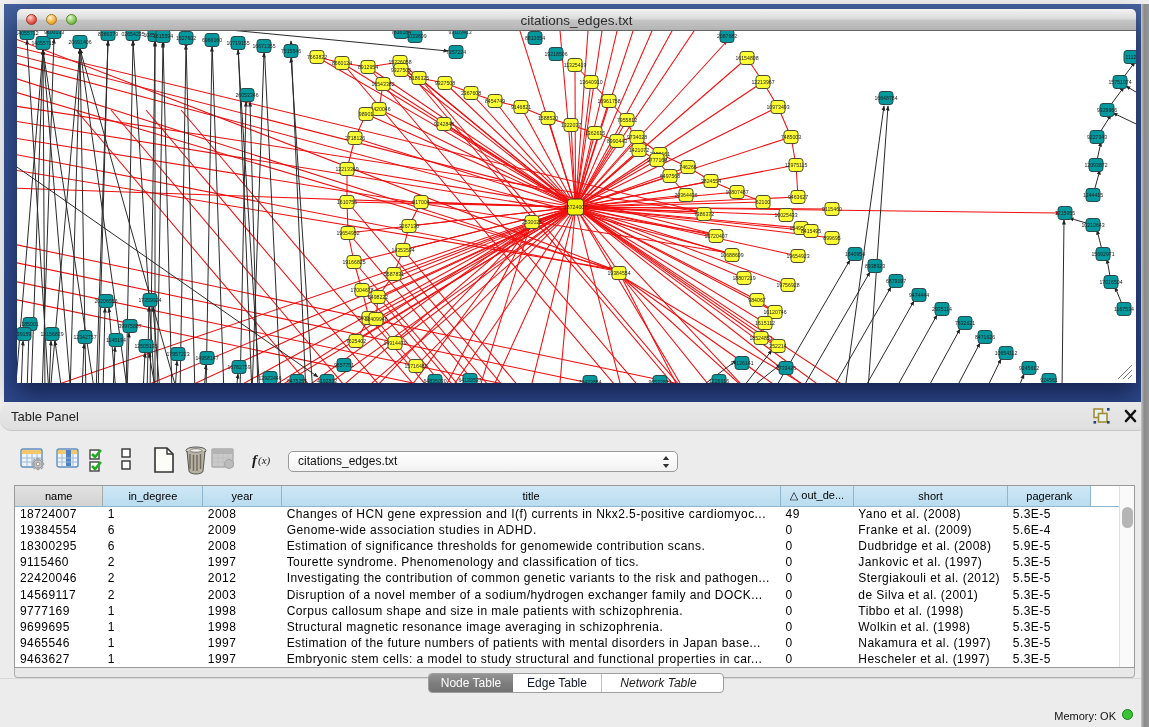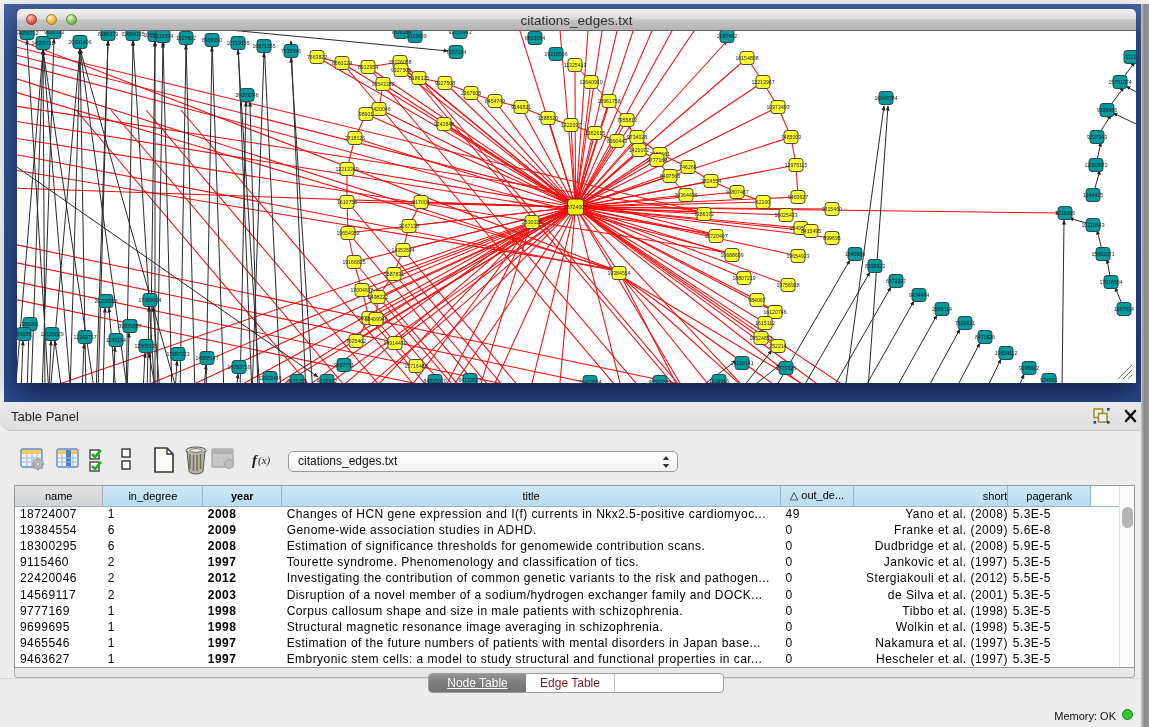--- a/index.html
+++ b/index.html
@@ -40,33 +40,33 @@
 #tbl { position:absolute; left:14px; top:485px; width:1121px; height:183px;
   border:1px solid #9a9a9a; background:#fff; overflow:hidden; }
 table { border-collapse:collapse; table-layout:fixed; width:1106px; font-size:11px; }
 td { font-size:12px; letter-spacing:0.45px; }
 th { height:20px; background:linear-gradient(180deg,#cfe7f5,#b8dcef);
   border-right:1px solid #8fb6cc; border-bottom:1px solid #8fb6cc;
   font-weight:normal; color:#000; overflow:hidden; white-space:nowrap; }
 th.c1 { background:linear-gradient(180deg,#e2e2e2,#d2d2d2); border-right:1px solid #aaa; }
 td { height:16.1px; color:#000; overflow:hidden; white-space:nowrap; padding:0 0 0 5px; }
 td.c1 { padding-left:5px; }
-.c1 { width:87px; } .c2 { width:99px; } .c3 { width:78px;font-weight:bold; } .c4 { width:494px; }
-.c5 { width:72px; } .c6 { width:153px;text-align:right; } .c7 { width:82px; } .c8 { width:30px; border-right:none; }
+.c1 { width:87px; } .c2 { width:99px; } .c3 { width:78px; } .c4 { width:494px; }
+.c5 { width:72px; } .c6 { width:153px; } .c7 { width:82px; } .c8 { width:30px; border-right:none; }
 th.c8 { background:#fff; border-right:none; border-bottom:1px solid #8fb6cc; }
 #vsb { position:absolute; right:0; top:0; width:15px; height:182px; background:#fafafa; border-left:1px solid #e0e0e0; }
 #vsb .thumb { position:absolute; left:2px; top:21px; width:11px; height:21px; background:#b5b5b5; border-radius:6px; }
 #hsb { position:absolute; left:14px; top:668px; width:1121px; height:10px; background:#e8e8e8;
   border:1px solid #adadad; border-top:none; border-radius:0 0 4px 4px; }
 
 #tabs { position:absolute; left:428px; top:673px; width:296px; height:20px;
   border:1px solid #9e9e9e; border-radius:4px; background:#fff; overflow:hidden; font-size:12px; }
 #tabs div { float:left; height:20px; line-height:19px; text-align:center; }
-#tabs .sel { width:97px; background:linear-gradient(180deg,#949494,#7c7c7c 50%,#717171); color:#fff;text-decoration:underline; }
-#tabs .n2 { width:89px; border-right:1px solid #c0c0c0; color:#7f1d1d; }
+#tabs .sel { width:84px; background:linear-gradient(180deg,#949494,#7c7c7c 50%,#717171); color:#fff; }
+#tabs .n2 { width:89px; border-right:1px solid #c0c0c0; color:#0f172a; }
 #tabs .n3 { width:113px; color:#1a1a1a;font-style:italic; }
 #memory { position:absolute; right:33px; top:710px; font-size:11px; color:#111; }
 #memdot { position:absolute; right:16px; top:709px; width:11px; height:11px; border-radius:50%;
   background:#35c535; border:1px solid #1e7a1e; }
 hr.groove { position:absolute; left:0; top:678px; width:1149px; border:none; border-top:1px solid #d8d8d8; }
 </style></head>
 <body>
 <div id="stage">
   <div id="blue"></div>
   <div id="rightstrip"></div>
@@ -750,21 +750,21 @@
             <td class="c7">5.3E-5</td>
             <td class="c8"></td>
           </tr>
 <tr>
             <td class="c1">19384554</td>
             <td class="c2">6</td>
             <td class="c3">2009</td>
             <td class="c4">Genome-wide association studies in ADHD.</td>
             <td class="c5">0</td>
             <td class="c6">Franke et al. (2009)</td>
-            <td class="c7">5.6E-8</td>
+            <td class="c7">5.6E-4</td>
             <td class="c8"></td>
           </tr>
 <tr>
             <td class="c1">18300295</td>
             <td class="c2">6</td>
             <td class="c3">2008</td>
             <td class="c4">Estimation of significance thresholds for genomewide contribution scans.</td>
             <td class="c5">0</td>
             <td class="c6">Dudbridge et al. (2008)</td>
             <td class="c7">5.9E-5</td>

